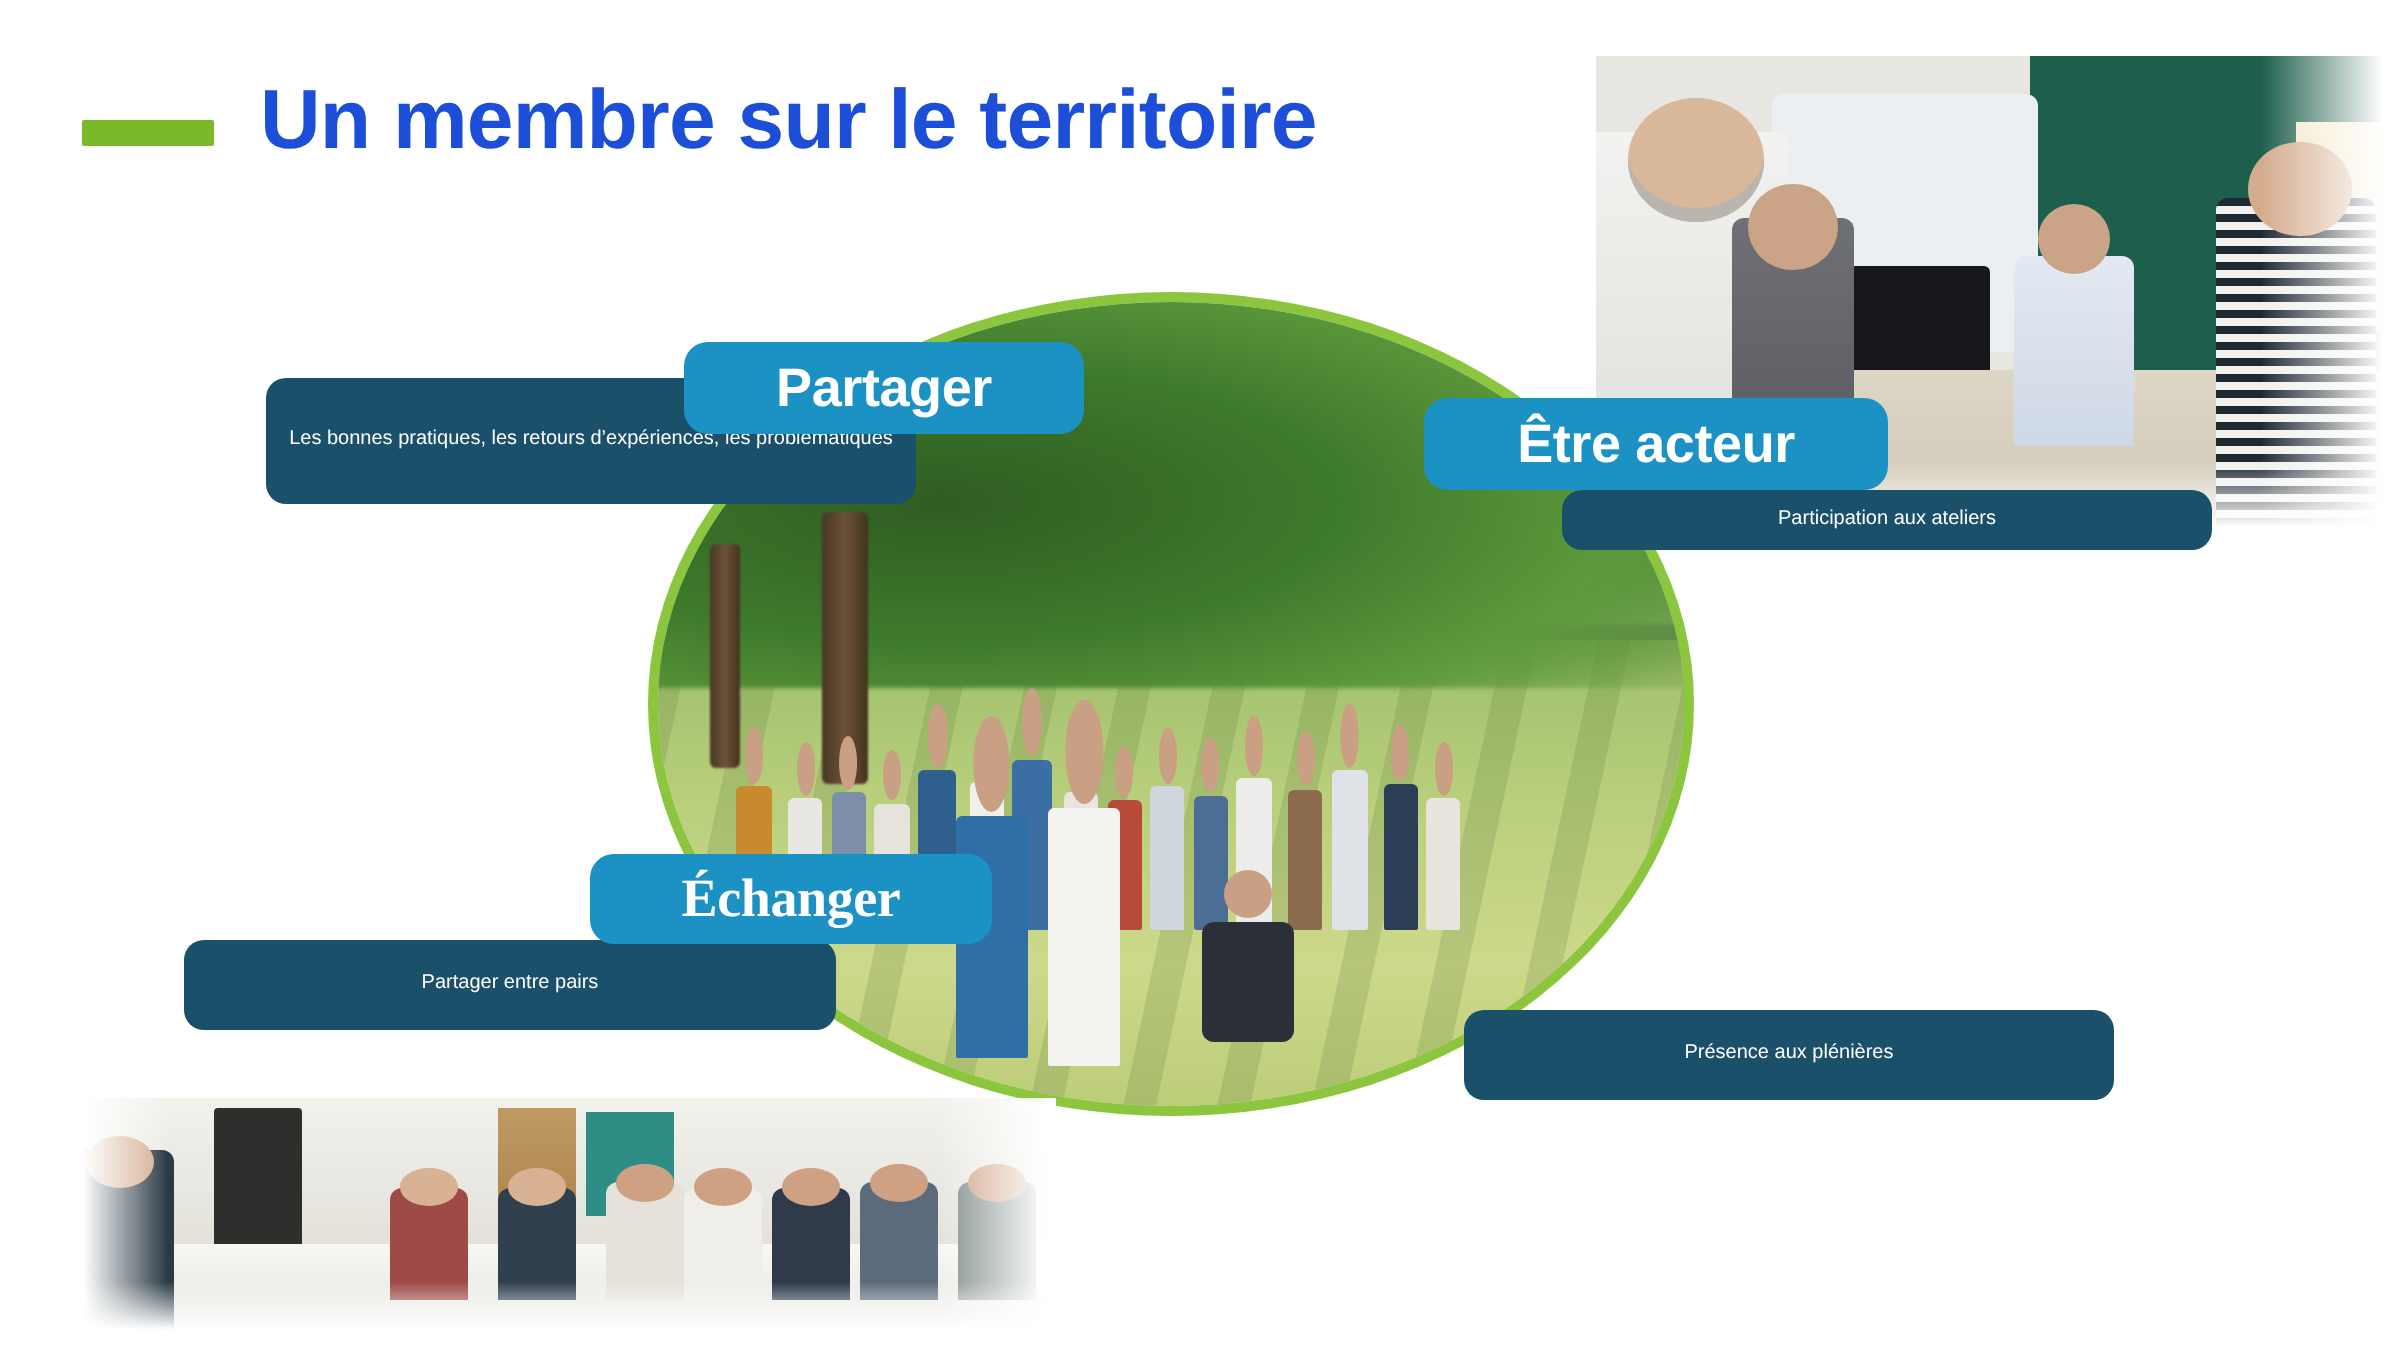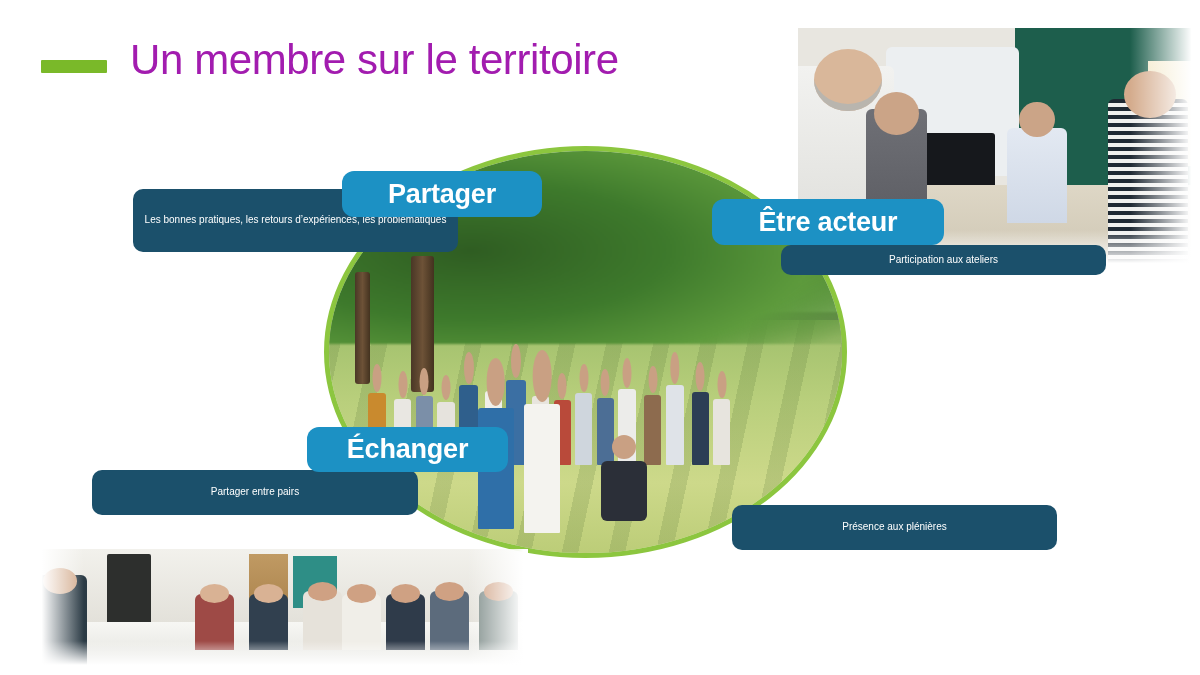--- a/index.html
+++ b/index.html
@@ -12,22 +12,22 @@
   }
   .slide{position:absolute;inset:0;background:#fff;overflow:hidden;}
 
   
   .title-dash{
     position:absolute;left:41px;top:60px;width:66px;height:13px;
     background:#7ab929;border-radius:1px;
   }
   .page-title{
     position:absolute;left:130px;top:36px;
-    font-size:42px;font-weight:normal;letter-spacing:-0.4px;
-    color:#a21caf;white-space:nowrap;line-height:1.15;
+    font-size:42px;font-weight:bold;letter-spacing:-0.4px;
+    color:#1d4ed8;white-space:nowrap;line-height:1.15;
   }
 
   
   .photo{position:absolute;overflow:hidden;}
 
   
   .photo-office{left:798px;top:28px;width:402px;height:238px;}
   .photo-office .fade-r{
     position:absolute;right:0;top:0;bottom:0;width:70px;
     background:linear-gradient(to right,rgba(255,255,255,0),#fff 88%);
@@ -84,21 +84,21 @@
     text-align:center;line-height:1.45;padding:6px 5px;box-sizing:border-box;
   }
 
   
   .badge-partager{left:342px;top:143px;width:164px;height:46px;margin-top:28px;}
   .box-partager{left:133px;top:189px;width:325px;height:63px;}
   
   .badge-etre{left:712px;top:199px;width:196px;height:46px;}
   .box-etre{left:781px;top:245px;width:325px;height:30px;}
   
-  .badge-echanger{left:307px;top:427px;width:165px;height:45px;}
+  .badge-echanger{left:295px;top:427px;width:165px;height:45px;font-family:Liberation Serif, serif;}
   .box-echanger{left:92px;top:470px;width:326px;height:45px;}
   
   .badge-inspirer{left:663px;top:465px;width:165px;height:46px;}
   .box-inspirer{left:732px;top:505px;width:325px;height:45px;}
 
   
   .sky{position:absolute;left:0;right:0;top:0;height:46%;
        background:linear-gradient(#d7e9c0,#b9d99a);}
   .canopy{position:absolute;left:-6%;top:-10%;width:112%;height:58%;
        background:radial-gradient(ellipse at 30% 60%,#2f5d22 0%,#3e7a2c 35%,#5d9a3c 60%,rgba(120,170,80,.2) 78%),

